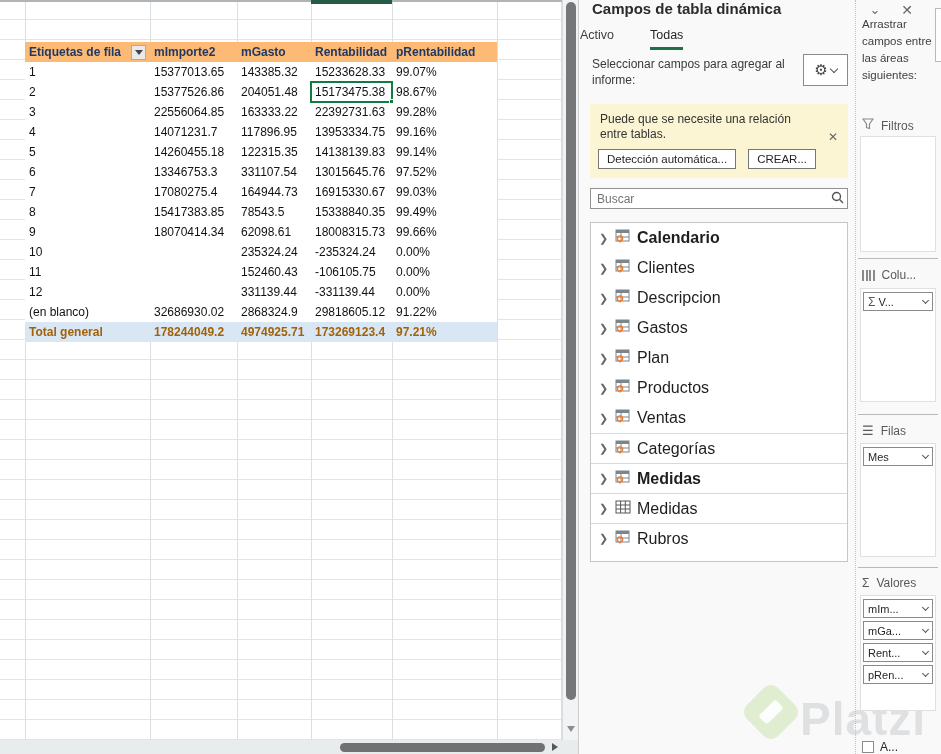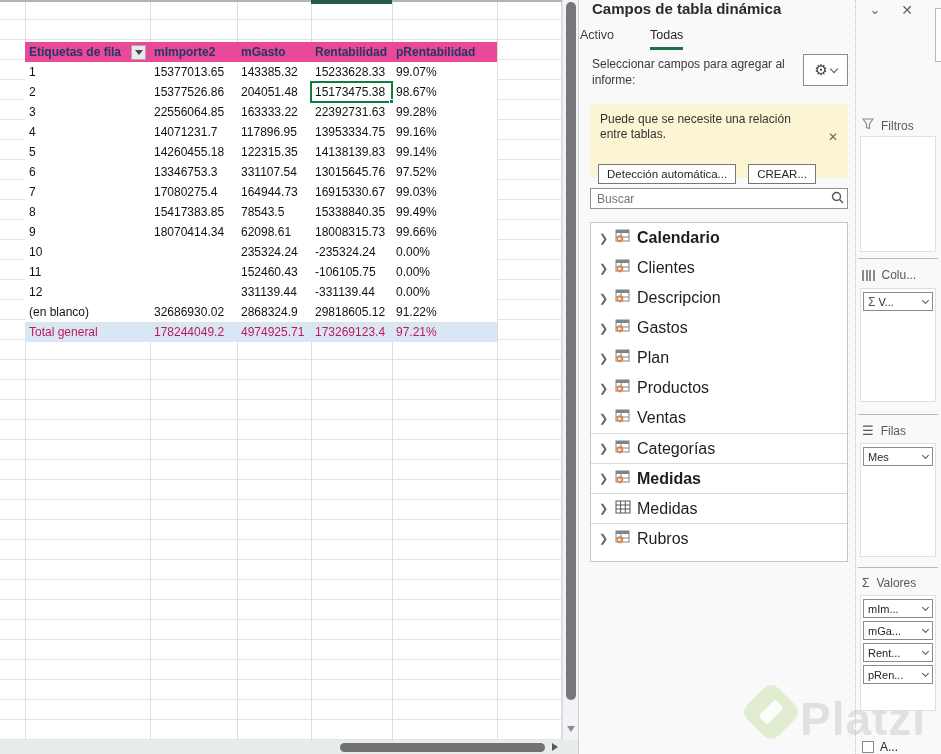--- a/index.html
+++ b/index.html
@@ -10,24 +10,24 @@
   .sheet { position:absolute; left:0; top:0; width:562px; height:740px; background:#fff; }
   .grid-rows { position:absolute; inset:0;
     background:repeating-linear-gradient(to bottom, transparent 0px, transparent 19px, #e2e5e8 19px, #e2e5e8 20px);
   }
   .vline { position:absolute; top:0; bottom:0; width:1px; background:#dcdfe2; }
   .top-edge { position:absolute; left:0; top:0; width:562px; height:2px; background:#aeb4b8; }
   .green-topbar { position:absolute; left:311px; top:0; width:81px; height:4px; background:#265c45; }
 
   table.pivot { position:absolute; left:25px; top:42px; border-collapse:collapse; table-layout:fixed; background:#fff; }
   table.pivot td, table.pivot th { height:20px; padding:0 4px; font-size:12px; white-space:nowrap; overflow:hidden; }
-  table.pivot th { background:#ec4899; color:#1f3864; font-weight:bold; text-align:left; }
+  table.pivot th { background:#fdba74; color:#1f3864; font-weight:bold; text-align:left; }
   table.pivot th.num, table.pivot td.num { text-align:left; }
   table.pivot td { color:#111; }
-  table.pivot tr.total td { background:#d9e7f5; color:#be185d; font-weight:normal; }
+  table.pivot tr.total td { background:#d9e7f5; color:#a16207; font-weight:bold; }
   .hdr-first { display:flex; align-items:center; justify-content:space-between; }
   .filter-btn { width:15px; height:15px; background:#e9e9e9; border:1px solid #ababab; display:flex; align-items:center; justify-content:center; flex:0 0 auto; }
   .caret-down { width:0; height:0; border-left:4px solid transparent; border-right:4px solid transparent; border-top:5px solid #444; }
   .sel-cell { position:absolute; left:310px; top:81px; width:83px; height:22px; border:2px solid #107c41; }
   .sel-handle { position:absolute; right:-3px; bottom:-3px; width:5px; height:5px; background:#107c41; border:1px solid #fff; }
 
   
   .vscroll { position:absolute; left:562px; top:0; width:16px; height:740px; background:#f1f3f4; border-left:1px solid #d9dcde; }
   .vthumb { position:absolute; left:3px; top:2px; width:10px; height:698px; background:#757779; border-radius:6px; }
   .vdown { position:absolute; left:4px; bottom:8px; width:0; height:0; border-left:4px solid transparent; border-right:4px solid transparent; border-top:6px solid #8a8d8f; }
@@ -54,21 +54,21 @@
   .tab.activo { left:2px; }
   .tab.todas { left:72px; border-bottom:3px solid #1e7145; color:#262626; }
 
   .select-text { position:absolute; left:14px; top:56px; width:212px; font-size:12px; color:#3a3a3a; line-height:16px; }
   .gear-btn { position:absolute; left:225px; top:54px; width:45px; height:32px; background:#fff; border:1px solid #8a8a8a; display:flex; align-items:center; justify-content:center; gap:3px; font-size:15px; color:#444; }
   .gear-btn .chev { width:6px; height:6px; border-right:1.5px solid #555; border-bottom:1.5px solid #555; transform:rotate(45deg); margin-top:-3px; }
 
   .warnbox { position:absolute; left:12px; top:104px; width:258px; height:74px; background:#fbf5d3; padding:8px 10px; }
   .warn-text { font-size:12px; color:#333; line-height:15px; width:200px; }
   .warn-close { position:absolute; right:10px; top:26px; font-size:12px; color:#666; }
-  .warn-btns { position:absolute; left:8px; top:60px; display:flex; gap:12px; }
+  .warn-btns { position:absolute; left:8px; top:45px; display:flex; gap:12px; }
   .warn-btn { background:#fff; border:1px solid #767676; font-size:11.5px; color:#262626; padding:3px 8px; white-space:nowrap; font-family:"Liberation Sans",sans-serif; }
 
   .searchbox { position:absolute; left:12px; top:188px; width:258px; height:21px; background:#fff; border:1px solid #919191; display:flex; align-items:center; }
   .searchbox input { flex:1; border:none; outline:none; font-size:12px; color:#767676; padding:0 6px; background:transparent; font-family:"Liberation Sans",sans-serif; }
   .search-icon { width:20px; text-align:center; color:#555; flex:0 0 auto; }
 
   .fieldlist { position:absolute; left:12px; top:222px; width:258px; height:340px; background:#fff; border:1px solid #c6c6c6; overflow:hidden; }
   .field-item { position:relative; height:30px; display:flex; align-items:center; padding-left:8px; }
   .field-item.sep { border-top:1px solid #d9d9d9; }
   .field-item .expander { color:#666; font-size:11px; width:14px; }
@@ -418,20 +418,21 @@
               <line x1="6" y1="4" x2="6" y2="12" stroke="#7b868c"></line>
               <line x1="1" y1="8" x2="14" y2="8" stroke="#7b868c"></line>
               <circle cx="5" cy="9.5" r="2.6" fill="none" stroke="#ed7d31" stroke-width="1.4"></circle>
               <line x1="5" y1="11.5" x2="5" y2="13.6" stroke="#ed7d31" stroke-width="1.4"></line>
             </svg></span>
         <span class="flabel">Rubros</span>
       </div>
     </div>
 
     <div class="areas-sep-v"></div>
+    <div class="drag-hint">Arrastrar campos entre las áreas siguientes:</div>
 
     <div class="area-label" style="top:118px">
       <span><svg width="12" height="12" viewBox="0 0 12 12">
             <path d="M1 1h10L7.5 6v4.5l-3-1V6z" fill="none" stroke="#8a8a8a" stroke-width="1.2"></path>
           </svg></span>
       <span>Filtros</span>
     </div>
     <div class="area-box" style="top:136px;height:116px"></div>
 
     <div class="area-hr" style="top:258px"></div>

